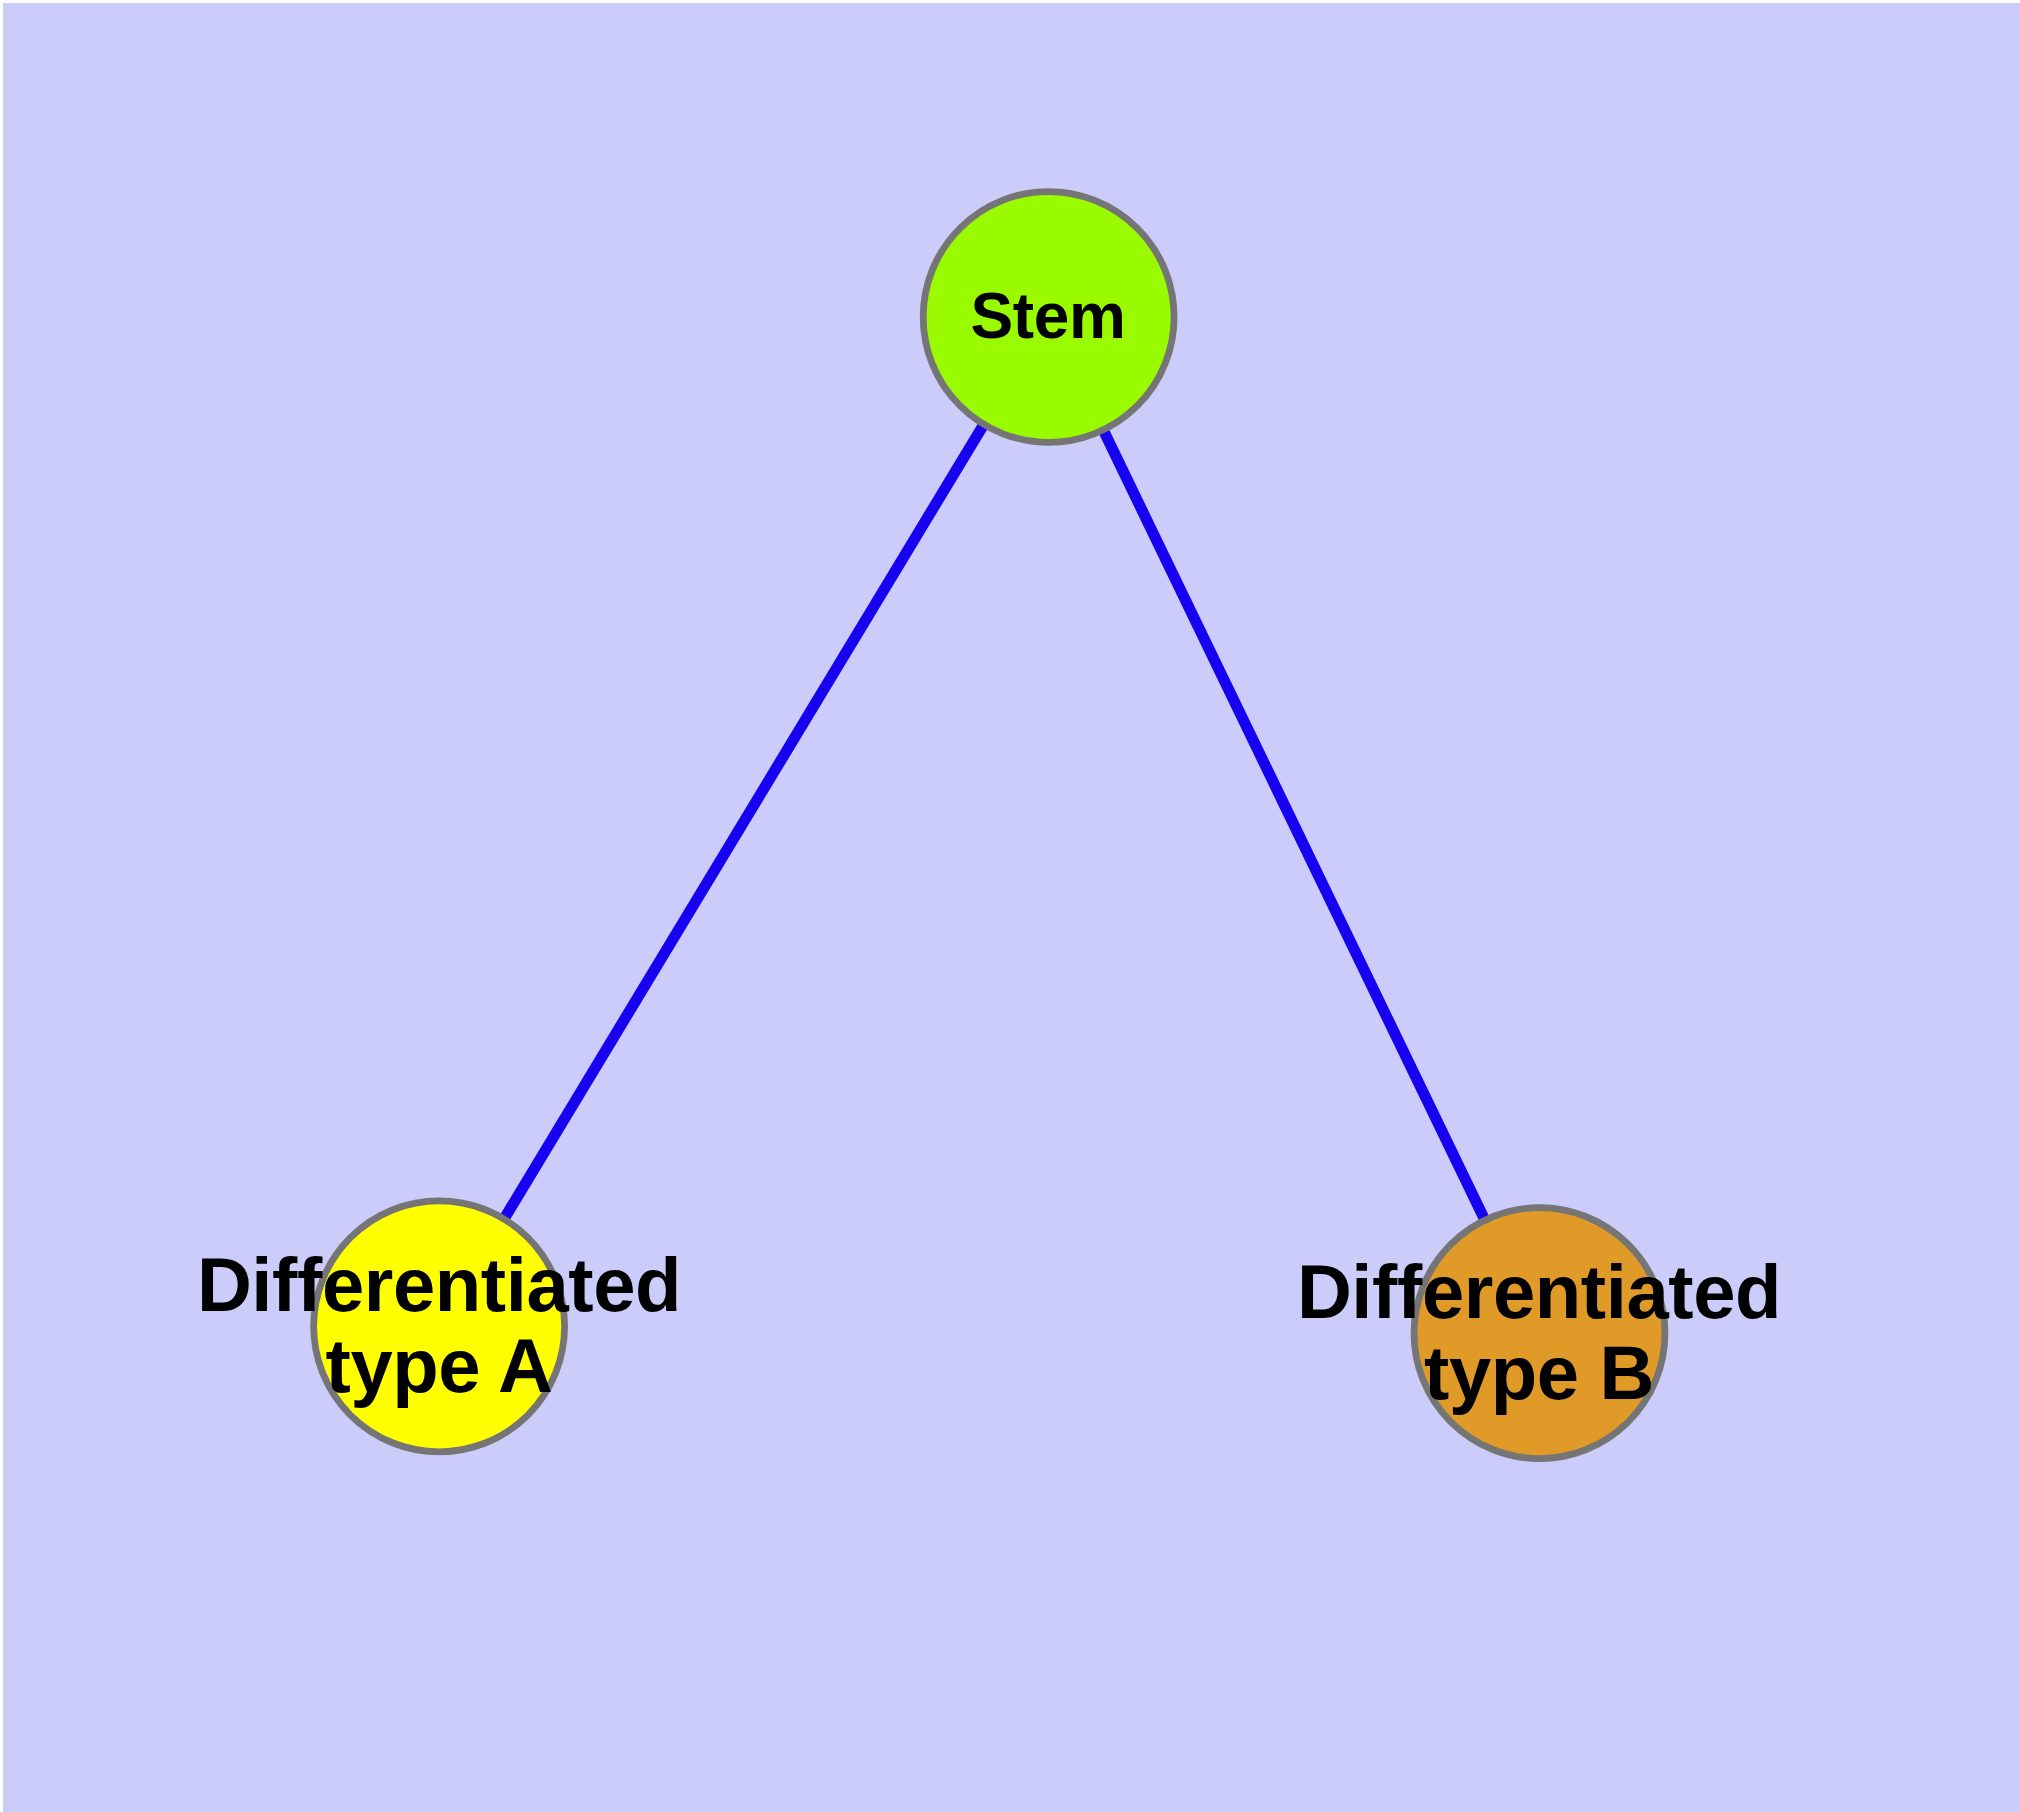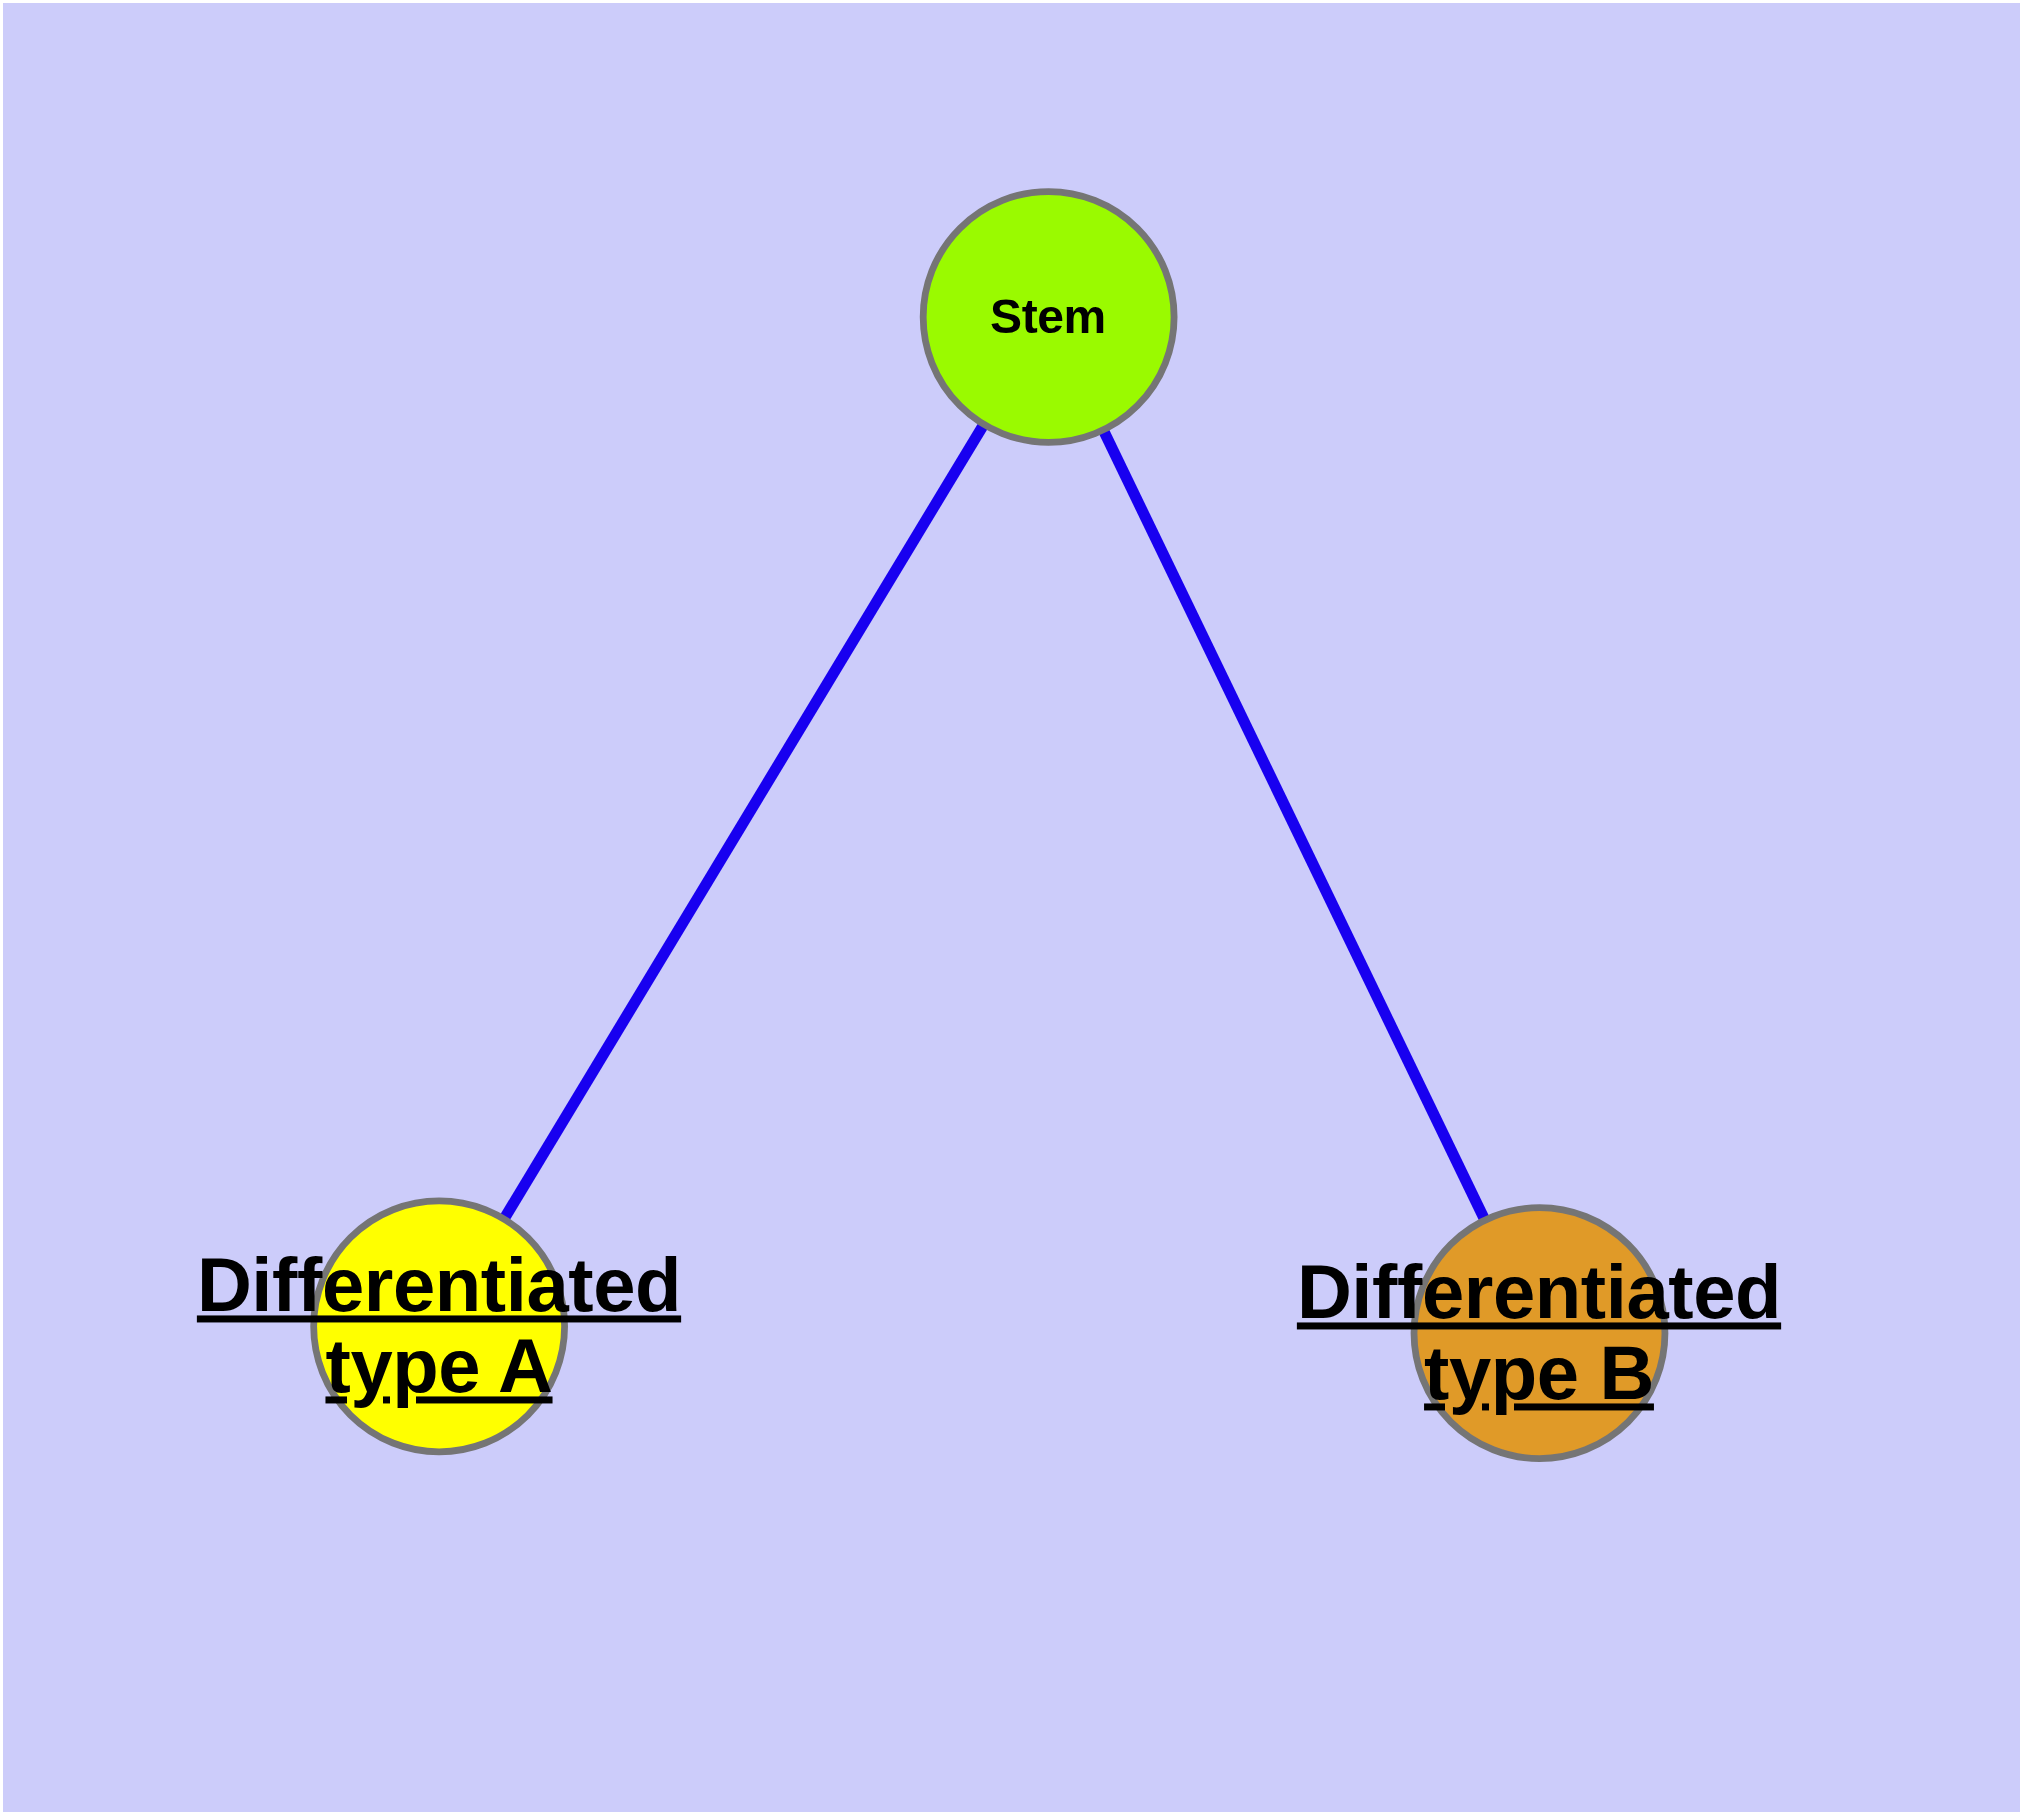--- a/index.html
+++ b/index.html
@@ -39,21 +39,20 @@
     line-height: 1.06;
     letter-spacing: -0.4px;
     transform: translate(-50%, -50%);
     pointer-events: none;
   }
   #label-stem {
     font-size: 64px;
   }
   #label-diff-a, #label-diff-b {
     font-size: 76px;
-    text-decoration: underline;
   }
 </style>
 </head>
 <body>
 
 <div id="canvas">
 
   <div id="plot-background"></div>
 
   <svg id="graph-svg" viewBox="0 0 2384 2138" preserveAspectRatio="none">
@@ -61,21 +60,21 @@
         <line x1="1159.4770895989961" y1="502.41416729846406" x2="595.5229104010039" y2="1436.585832701536" stroke="#1800f0" stroke-width="13" stroke-linecap="butt"></line>
         <line x1="1302.2281117862192" y1="509.0751399510824" x2="1750.7718882137808" y2="1437.9248600489175" stroke="#1800f0" stroke-width="13" stroke-linecap="butt"></line>
       </g>
     <g id="nodes-group">
         <circle cx="1237" cy="374" r="148" fill="#9afa00" stroke="#757575" stroke-width="8"></circle>
         <circle cx="518" cy="1565" r="148" fill="#ffff00" stroke="#757575" stroke-width="8"></circle>
         <circle cx="1816" cy="1573" r="148" fill="#e09a28" stroke="#757575" stroke-width="8"></circle>
       </g>
   </svg>
 
-  <div class="node-label" id="label-stem" style="left: 1048px; top: 317px; font-size: 48px; color: rgb(0, 0, 0);">Stem</div>
+  <div class="node-label" id="label-stem" style="left: 1048px; top: 317px; font-size: 64px; color: rgb(0, 0, 0);">Stem</div>
 
   <div class="node-label" id="label-diff-a" style="left: 439px; top: 1326px; font-size: 76px; color: rgb(0, 0, 0);">Differentiated
 type A</div>
 
   <div class="node-label" id="label-diff-b" style="left: 1539px; top: 1333px; font-size: 76px; color: rgb(0, 0, 0);">Differentiated
 type B</div>
 
 </div>
 
 

